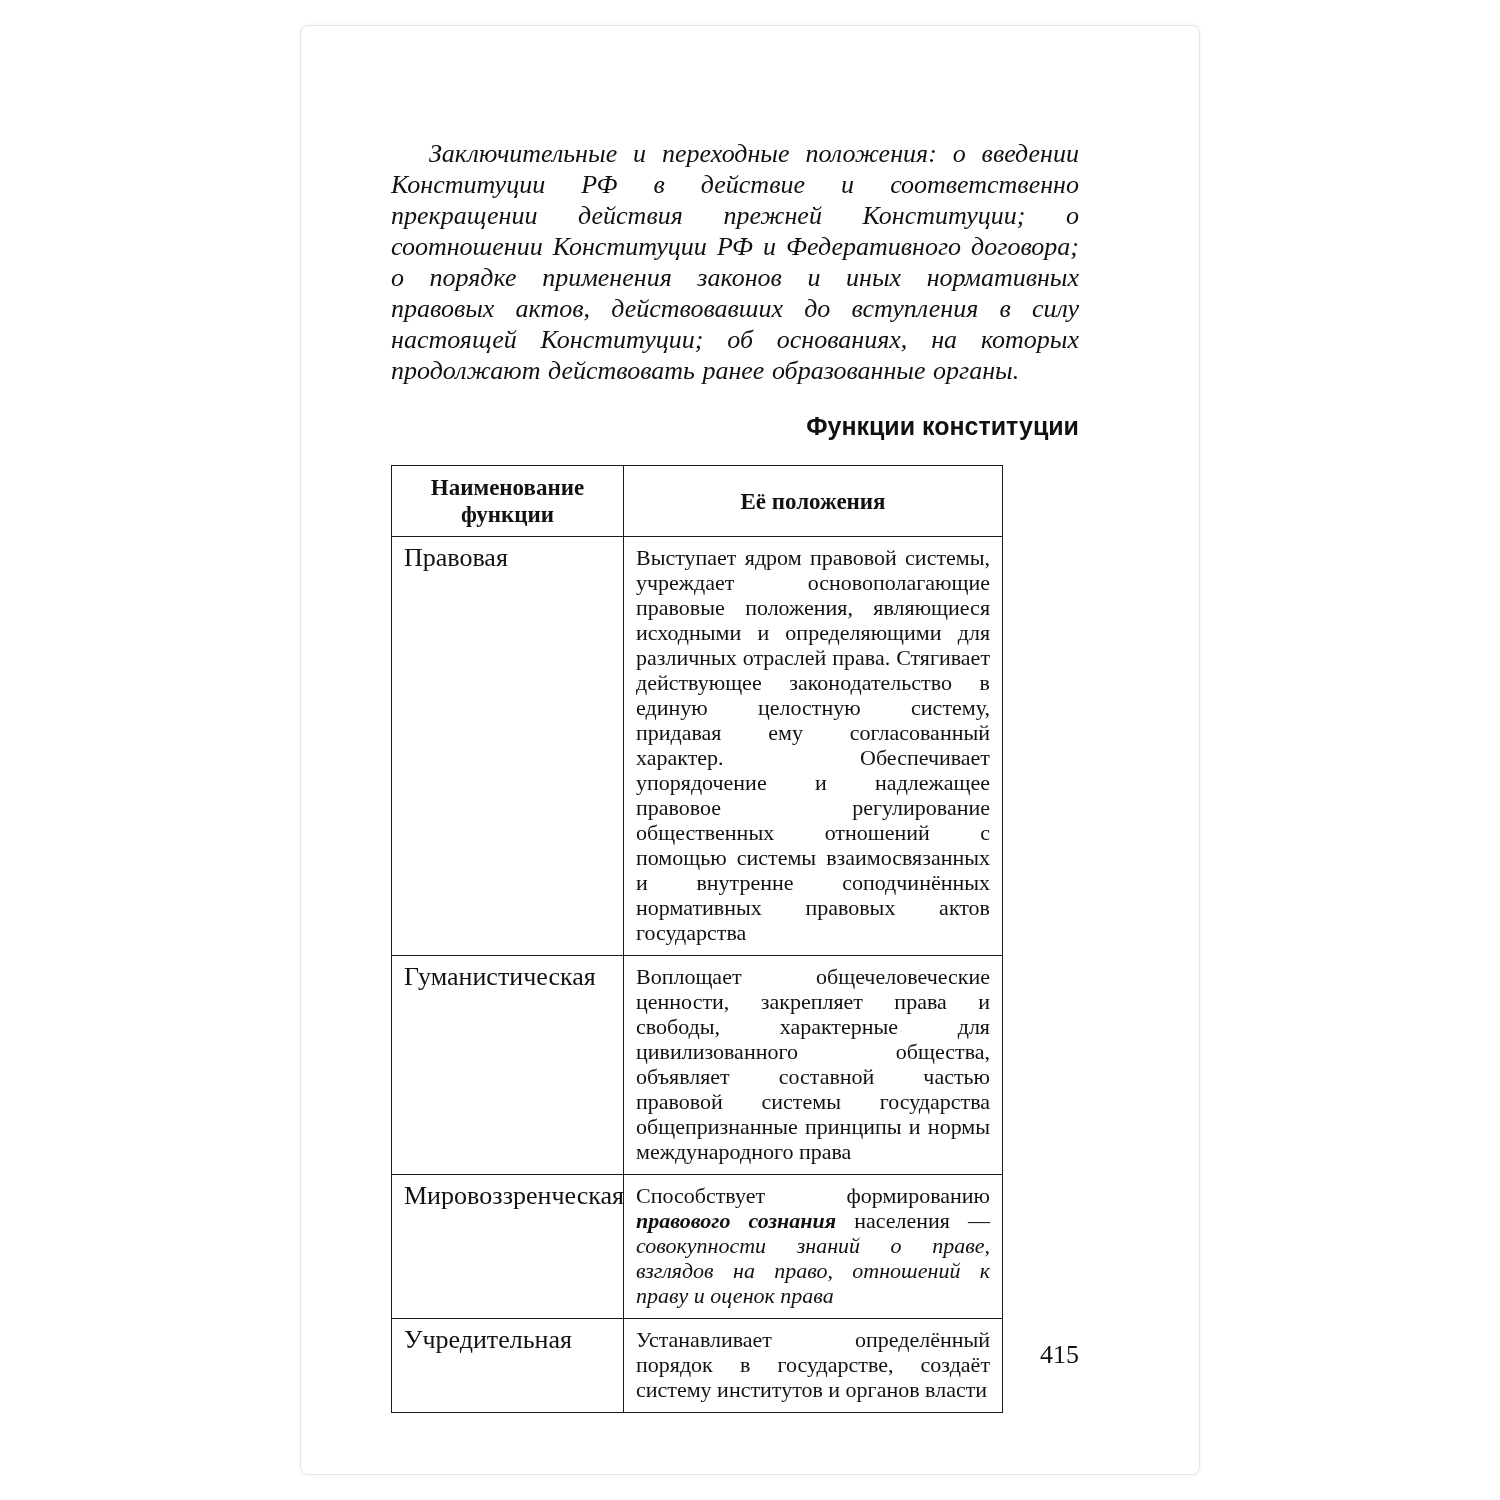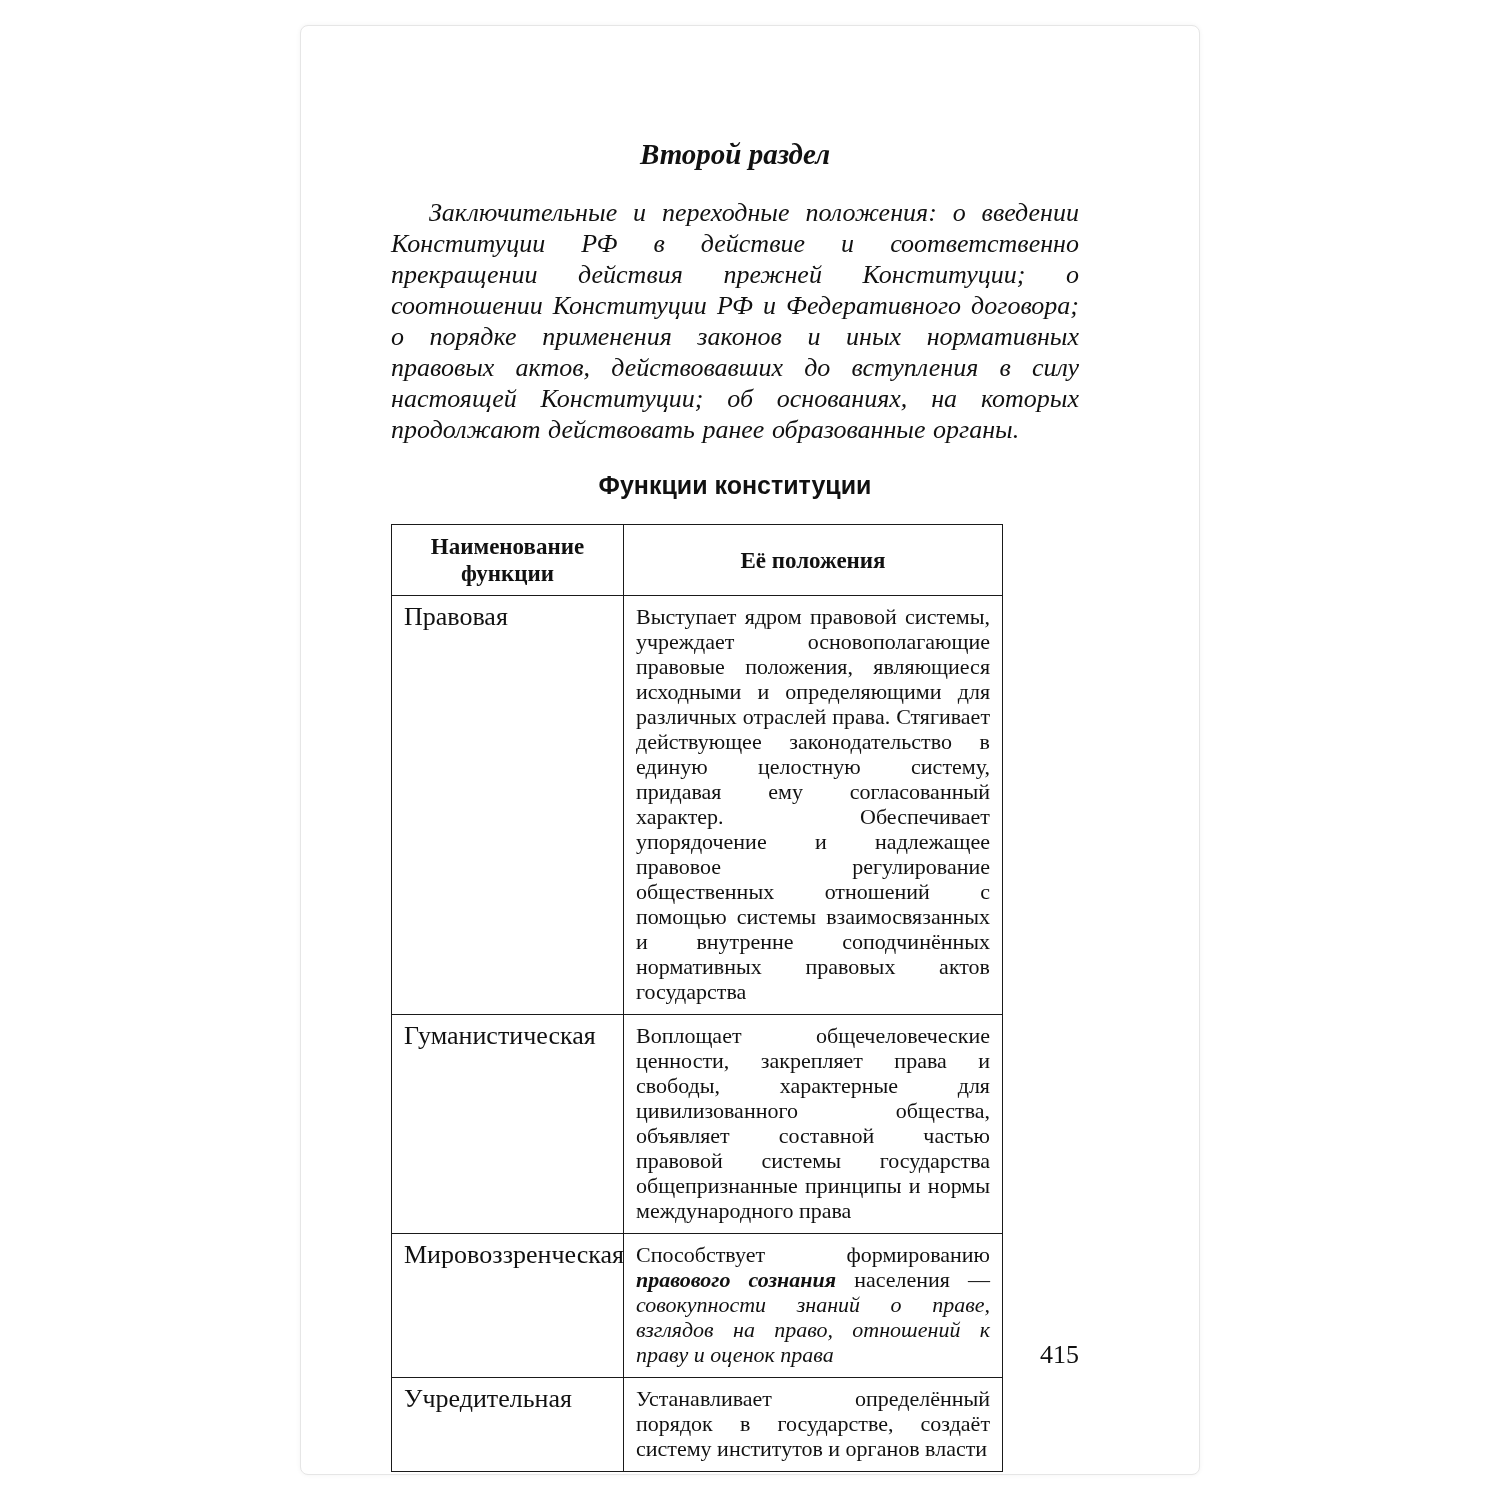--- a/index.html
+++ b/index.html
@@ -40,21 +40,21 @@
     text-indent: 38px;
     hyphens: auto;
     -webkit-hyphens: auto;
     word-spacing: 1px;
     font-style: italic;
   }
   .table-title {
     font-family: "Liberation Sans", sans-serif;
     font-size: 25px;
     font-weight: bold;
-    text-align: center;
+    text-align: right;
     margin-top: 26px;
     margin-bottom: 24px;
   }
   table.functions-table {
     width: 612px;
     border-collapse: collapse;
     table-layout: fixed;
   }
   .functions-table th,
   .functions-table td {
@@ -92,21 +92,20 @@
     bottom: 104px;
     font-size: 26px;
   }
 </style>
 </head>
 <body>
 
 <div class="page">
   <div class="page-inner">
 
-    <h1 class="section-title">Второй раздел</h1>
 
     <p class="intro-paragraph">Заключительные и переходные положения: о введении Конституции РФ в действие и соответственно прекращении действия прежней Конституции; о соотношении Конституции РФ и Федеративного договора; о порядке применения законов и иных нормативных правовых актов, действовавших до вступления в силу настоящей Конституции; об основаниях, на которых продолжают действовать ранее образованные органы.</p>
 
     <h2 class="table-title">Функции конституции</h2>
 
     <table class="functions-table">
       <colgroup>
         <col class="col-name">
         <col>
       </colgroup>

